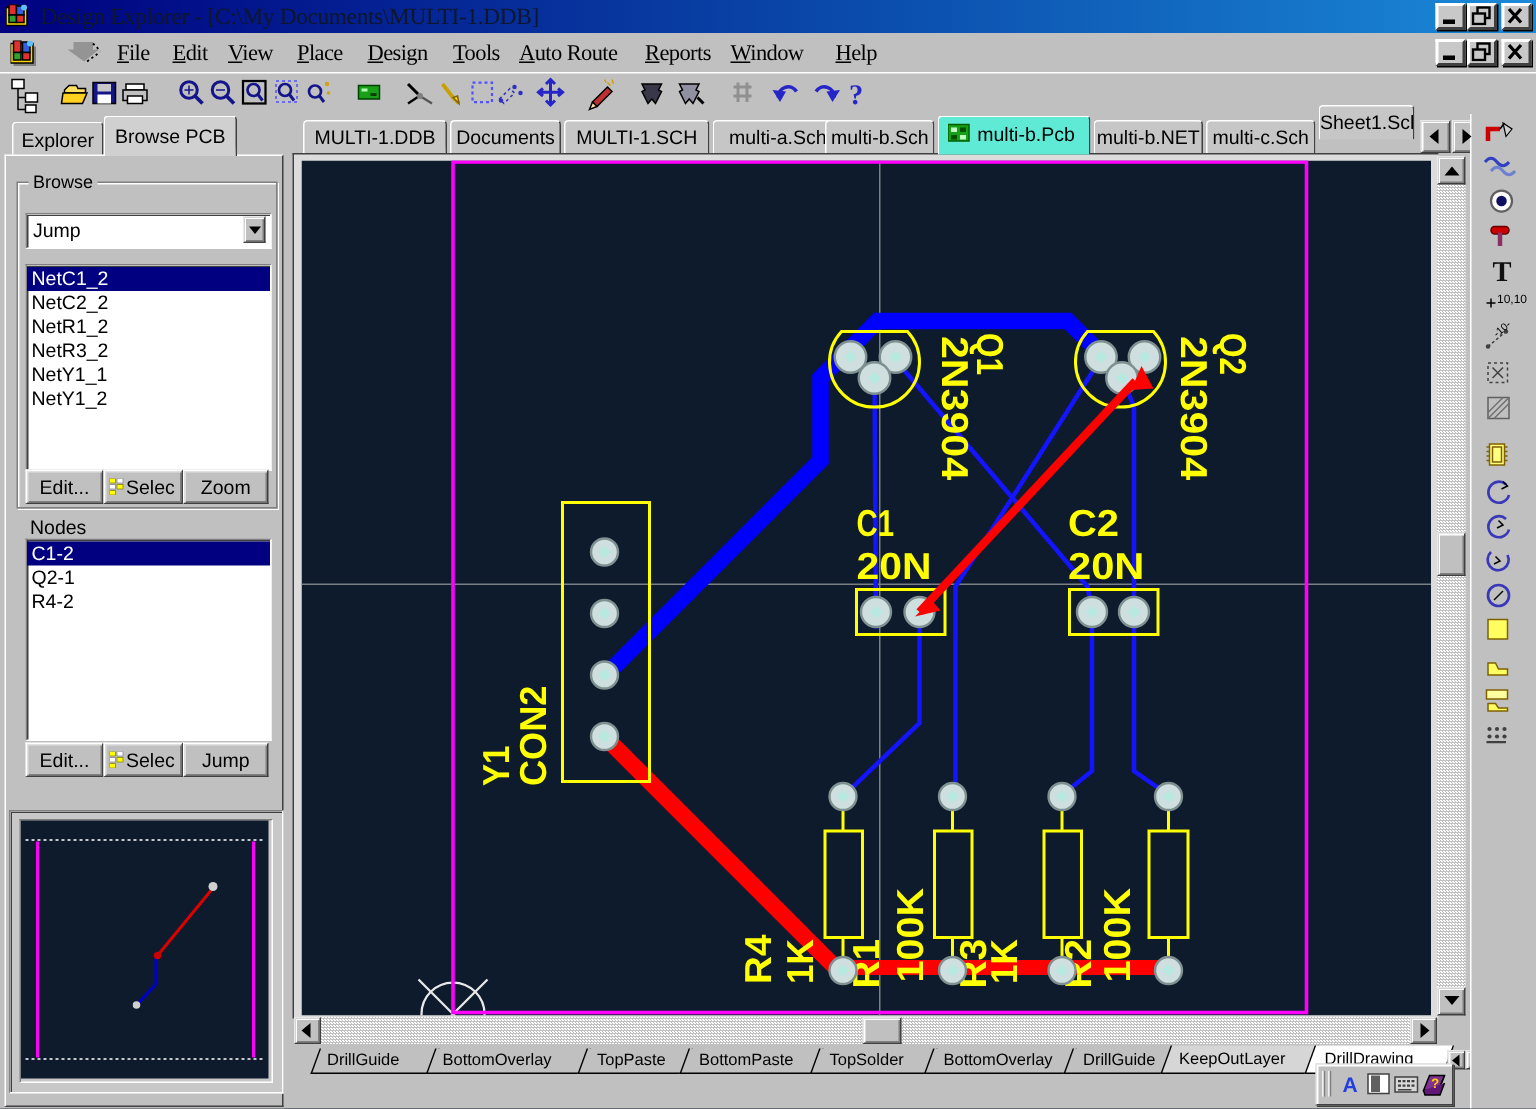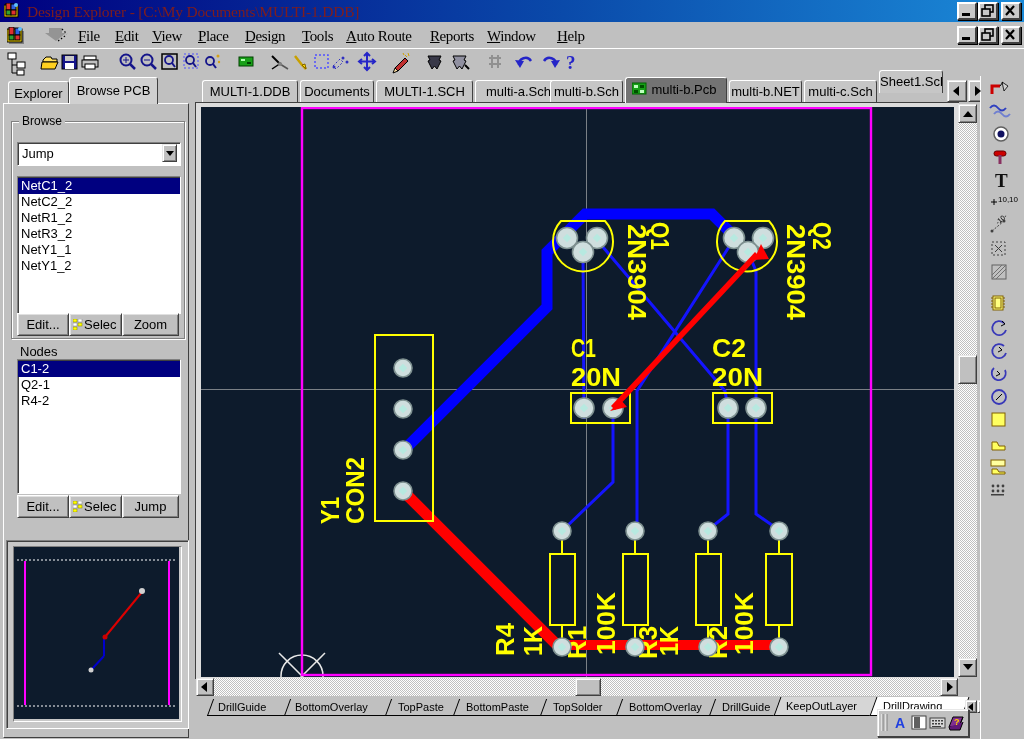--- a/index.html
+++ b/index.html
@@ -22,21 +22,21 @@
 
 <div class="abs" style="left:0;top:0;width:1024px;height:22px;background:linear-gradient(90deg,#000080,#0a4aaa 55%,#1b8ad8)"></div>
 <svg class="abs" style="left:4px;top:3px" width="16" height="16">
     <rect x="0" y="2" width="14" height="12" fill="#f8d800" stroke="#000"></rect>
     <rect x="2" y="0" width="5" height="7" fill="#e03030" stroke="#000"></rect>
     <rect x="7" y="1" width="5" height="6" fill="#3060e0" stroke="#000"></rect>
     <rect x="2" y="7" width="5" height="5" fill="#30a030" stroke="#000"></rect>
     <rect x="7" y="7" width="5" height="5" fill="#e03030" stroke="#000"></rect>
     <circle cx="12" cy="2" r="2" fill="#60c0ff"></circle>
   </svg>
-<div class="abs" style="left:27px;top:1px;font-family:'Liberation Serif',serif;font-size:15.5px;letter-spacing:-0.2px;color:#7f1d1d;top:3px">Design Explorer - [C:\My Documents\MULTI-1.DDB]</div>
+<div class="abs" style="left:27px;top:1px;font-family:'Liberation Serif',serif;font-size:15.5px;letter-spacing:-0.2px;color:#0f172a;top:3px">Design Explorer - [C:\My Documents\MULTI-1.DDB]</div>
 <div class="winbtn" style="left:957px;top:2px"><svg width="16" height="13">
       <rect x="3" y="9" width="8" height="3" fill="#000"></rect>
     </svg></div>
 <div class="winbtn" style="left:978px;top:2px"><svg width="16" height="13">
       <rect x="5" y="1" width="8" height="7" fill="none" stroke="#000" stroke-width="1.6"></rect>
       <rect x="2" y="5" width="8" height="7" fill="#c8c8c8" stroke="#000" stroke-width="1.6"></rect>
     </svg></div>
 <div class="winbtn" style="left:1001px;top:2px"><svg width="16" height="13">
       <path d="M3 2 L11 11 M11 2 L3 11" stroke="#000" stroke-width="2.2"></path>
     </svg></div>
@@ -269,21 +269,21 @@
 <circle cx="77" cy="123" r="2.5" fill="#d0d0d0"></circle>
 </svg>
   </div>
 
 <div class="abs" style="left:196px;top:76px;width:800px;height:28px;background:#c0c0c0"></div>
 <div class="tab" style="left:202px;top:80px;width:96px;height:23px;line-height:22px">MULTI-1.DDB</div>
 <div class="tab" style="left:300px;top:80px;width:74px;height:40px;line-height:22px">Documents</div>
 <div class="tab" style="left:376px;top:80px;width:97px;height:23px;line-height:22px">MULTI-1.SCH</div>
 <div class="tab" style="left:475px;top:80px;width:87px;height:23px;line-height:22px">multi-a.Sch</div>
 <div class="tab" style="left:550px;top:80px;width:73px;height:23px;line-height:22px">multi-b.Sch</div>
-<div class="tab" style="left:625px;top:77px;width:102px;height:26px;line-height:24px;background:#737373;z-index:2;padding-left:16px">multi-b.Pcb</div>
+<div class="tab" style="left:625px;top:77px;width:102px;height:26px;line-height:24px;background:#5eead4;z-index:2;padding-left:16px">multi-b.Pcb</div>
 <svg class="abs" style="left:632px;top:82px;z-index:3" width="15" height="13">
     <rect x="0" y="1" width="14" height="11" fill="#18a018" stroke="#006000"></rect>
     <rect x="2" y="3" width="4" height="3" fill="#c0ffc0"></rect>
     <rect x="8" y="3" width="4" height="3" fill="#005000"></rect>
     <rect x="2" y="8" width="4" height="3" fill="#005000"></rect>
     <rect x="8" y="8" width="4" height="3" fill="#c0ffc0"></rect>
   </svg>
 <div class="tab" style="left:729px;top:80px;width:73px;height:40px;line-height:22px">multi-b.NET</div>
 <div class="tab" style="left:804px;top:80px;width:73px;height:23px;line-height:22px">multi-c.Sch</div>
 <div class="tab" style="left:879px;top:70px;width:64px;height:23px;line-height:22px;overflow:hidden">Sheet1.Sch</div>

